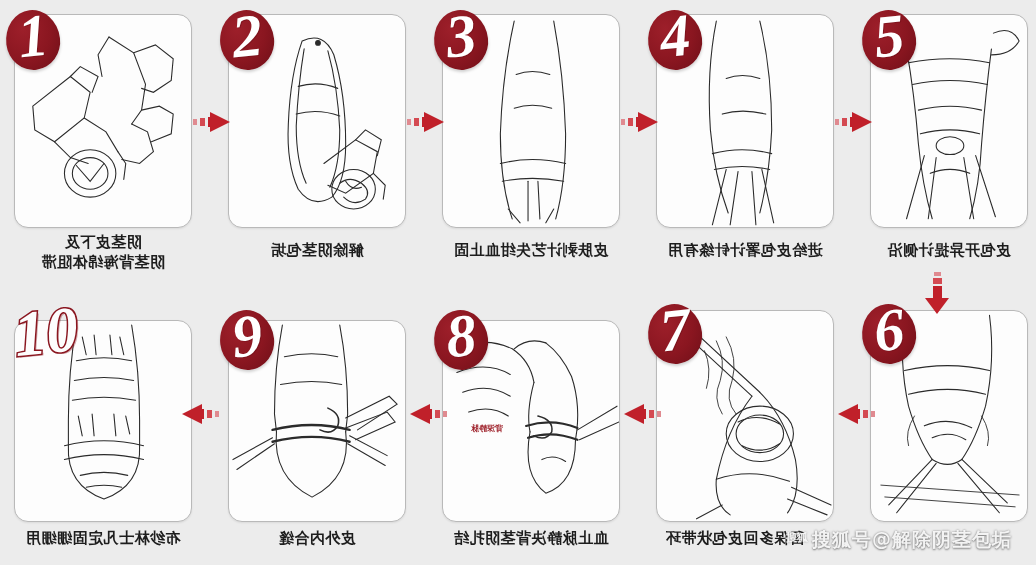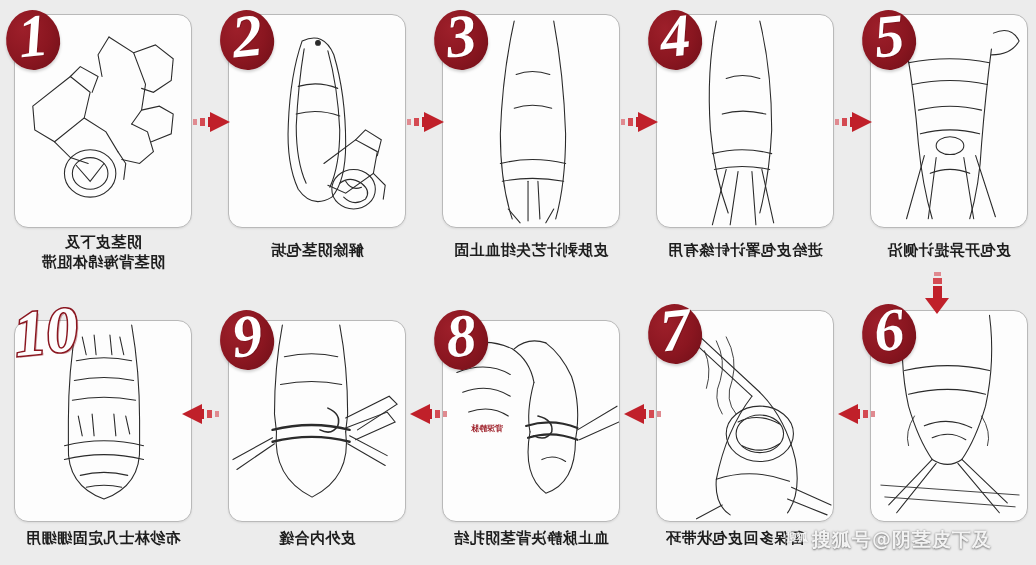--- a/index.html
+++ b/index.html
@@ -448,15 +448,15 @@
       </div>
     </div>
     <div class="badge" style="left:-12px;top:-14px;">
       <div class="blob"></div>
       <div class="num">6</div>
     </div>
   </div>
   <div class="caption" style="left:860px;top:528px;width:178px;"></div>
 
   <div class="wm-small" style="left:786px;top:530px;text-align:right;">搜狐</div>
-  <div class="watermark" style="left:812px;top:527px;">搜狐号@阴茎皮下及</div>
+  <div class="watermark" style="left:812px;top:527px;">搜狐号@解除阴茎包垢</div>
 
 </div>
 
 </body></html>

